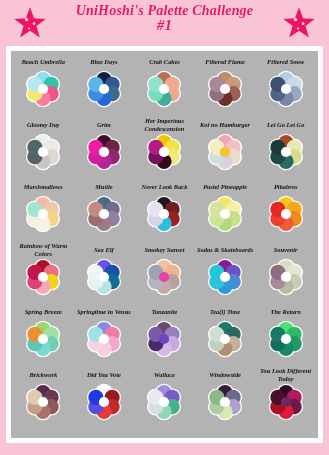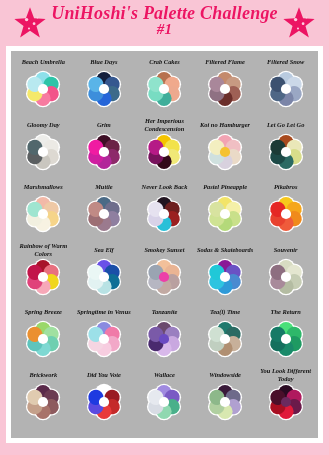--- a/index.html
+++ b/index.html
@@ -21,21 +21,21 @@
   }
   #title-wrap{
     text-align:center;
     line-height:1.02;
     padding:0 4px;
   }
   .title-line{
     font-family:"Liberation Serif", serif;
     font-style:italic;font-weight:bold;
     color:#ec1563;
-    font-size:18px;
+    font-size:14px;
     letter-spacing:0.2px;
     white-space:nowrap;
     text-shadow:0 0 1px #ffd9e6;
   }
   .title-line.sub{font-size:15px;}
   .star{
     position:absolute;top:6px;width:34px;height:34px;
   }
   .star.left{left:13px;}
   .star.right{right:13px;}

